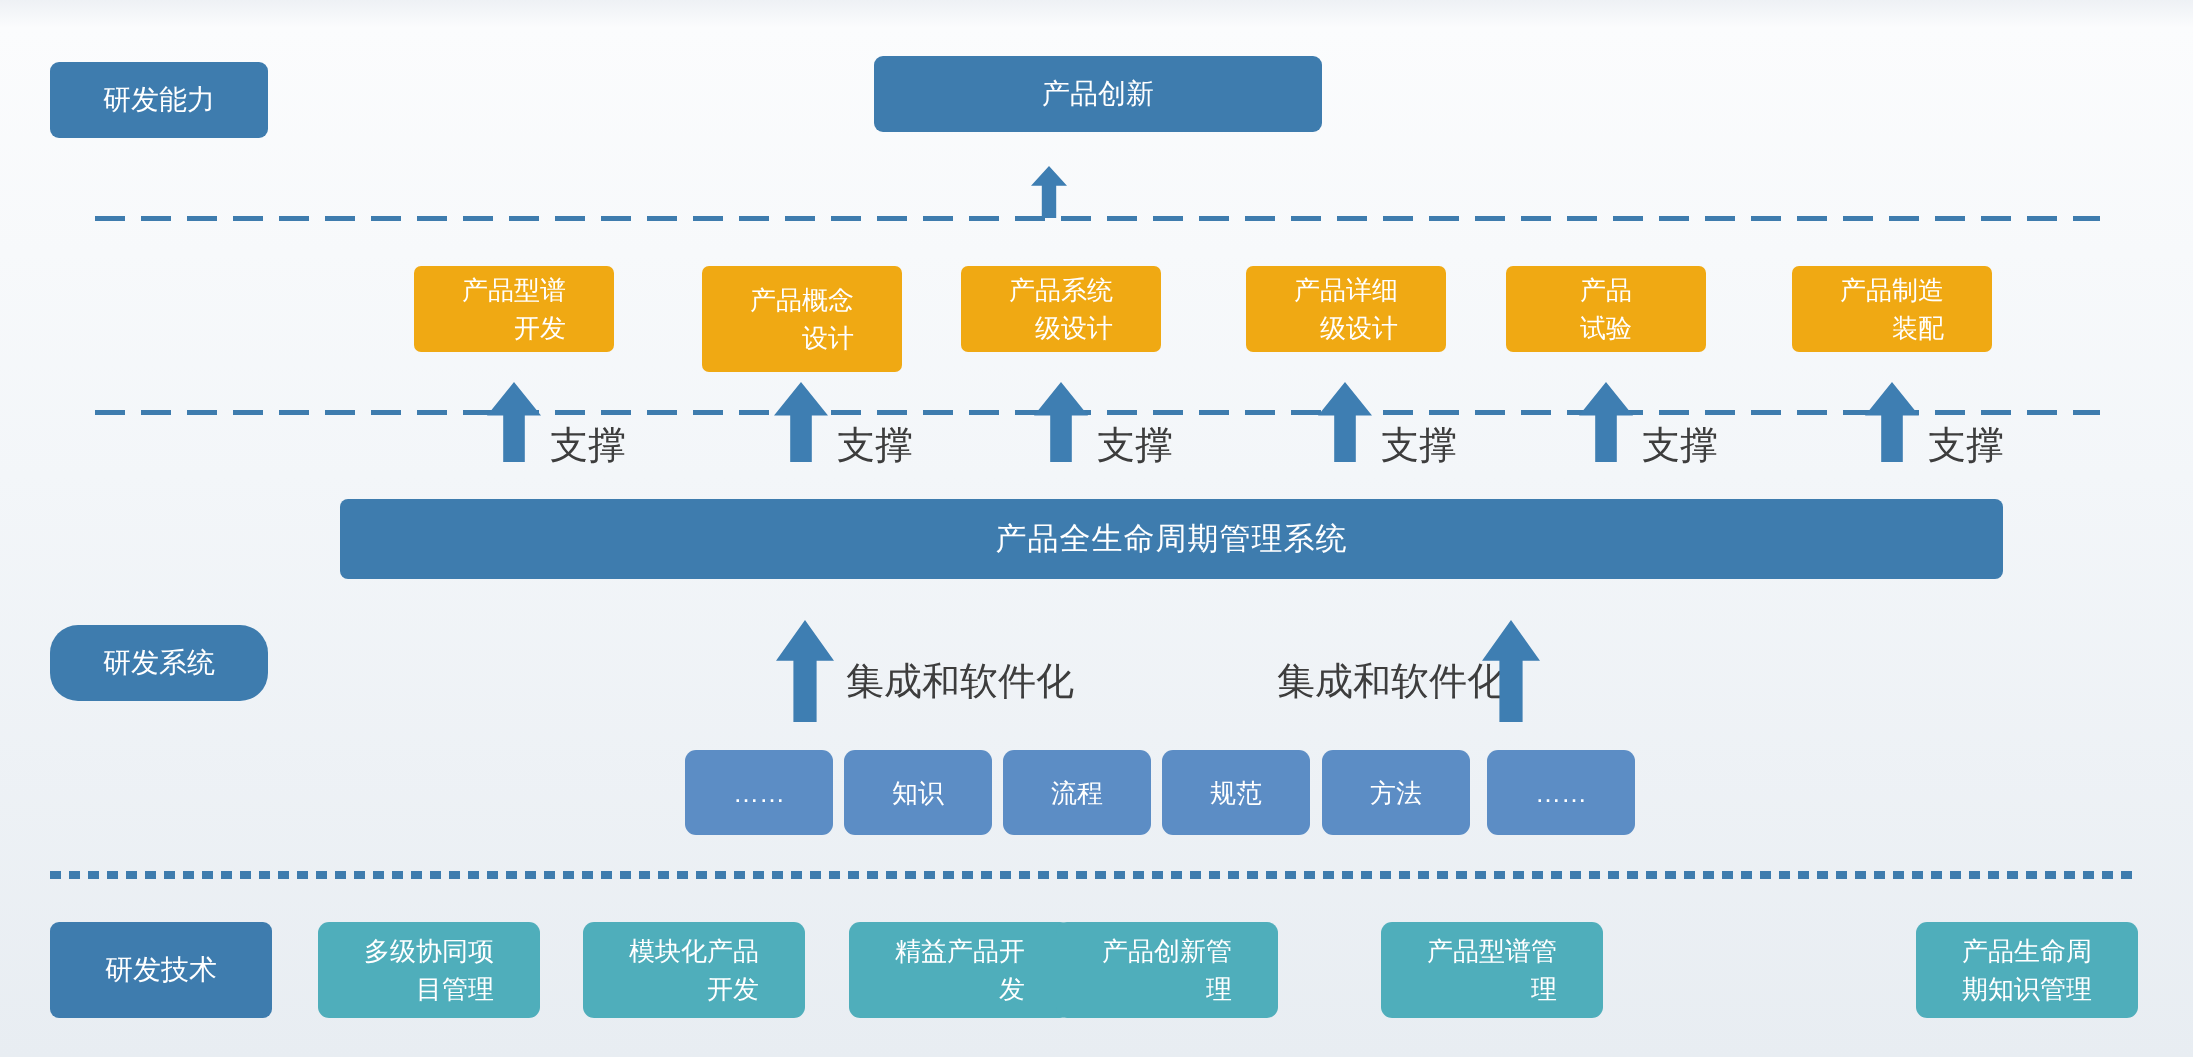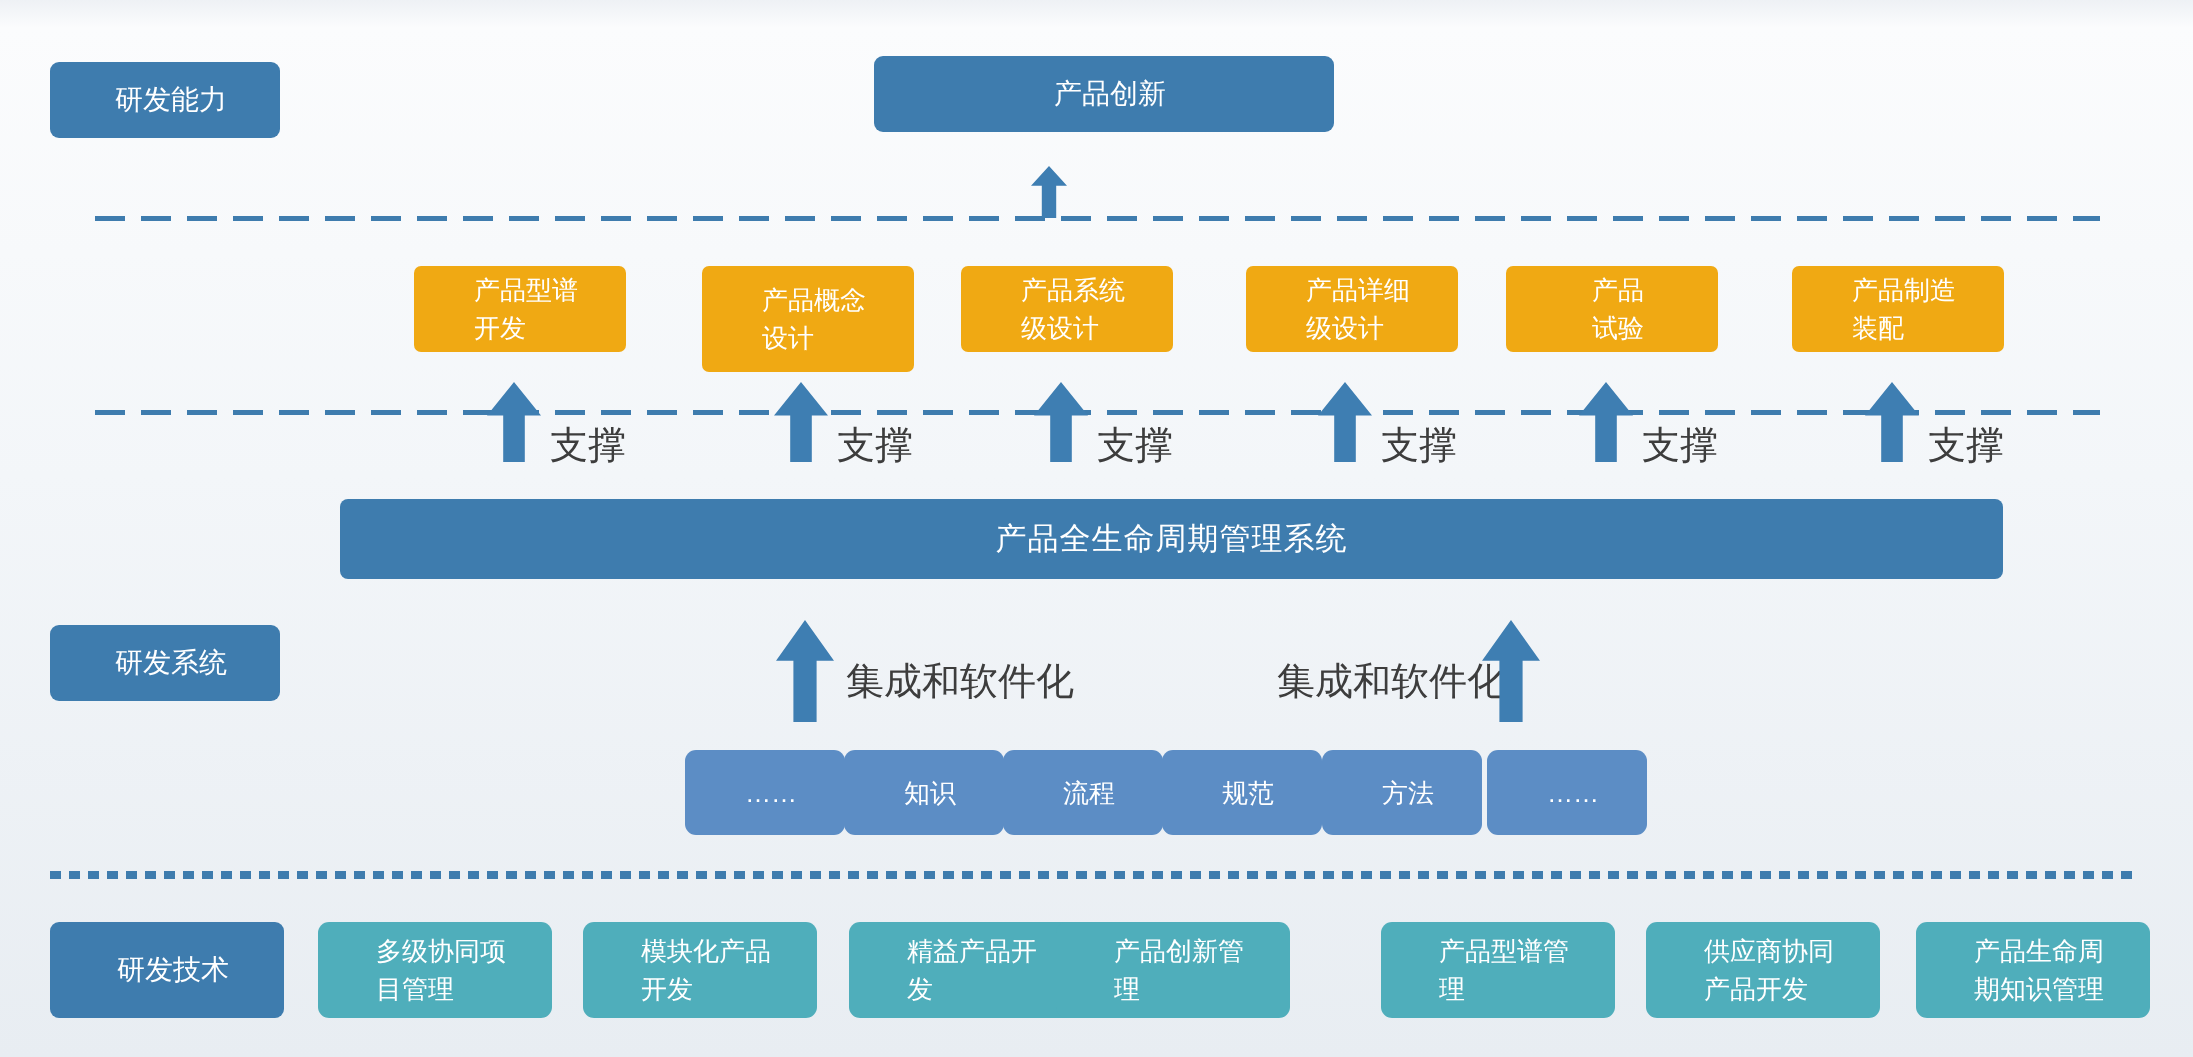--- a/index.html
+++ b/index.html
@@ -6,23 +6,22 @@
   .canvas{
     position:relative;
     width:2193px;height:1057px;
     background:linear-gradient(180deg,#eef1f5 0,#fbfcfd 28px,#f3f6f9 45%,#e8edf2 100%);
     font-family:"Liberation Sans","DejaVu Sans",sans-serif;
     overflow:hidden;
   }
   .box{
     position:absolute;
     display:flex;align-items:center;justify-content:center;
-    color:#ffffff;text-align:left;white-space:pre-line;
+    color:#ffffff;text-align:right;white-space:pre-line;
     border-radius:9px;
-    padding-left:12px;
   }
   .steel{background:#3E7CAE;}
   .orange{background:#F0A913;border-radius:7px;}
   .lightblue{background:#5C8DC5;border-radius:11px;}
   .teal{background:#4FAEBB;border-radius:11px;}
   .f28{font-size:28px;}
   .f26{font-size:26px;line-height:38px;}
   .bar{
     position:absolute;left:340px;top:499px;width:1663px;height:80px;
     background:#3E7CAE;border-radius:8px;
@@ -112,21 +111,21 @@
 
   <div class="arrow" style="left:1865px;top:382px;width:54px;height:80px;">
     <svg viewBox="0 0 60 100" preserveAspectRatio="none">
         <polygon points="30,0 60,42 42,42 42,100 18,100 18,42 0,42" fill="#3E7EB2"></polygon>
       </svg>
   </div>
   <div class="annot" style="left:1928px;top:420px;">支撑</div>
 
   <div class="bar">产品全生命周期管理系统</div>
 
-  <div class="box steel f28" style="left:50px;top:625px;width:218px;height:76px;">研发系统</div>
+  <div class="box steel f28" style="left:50px;top:625px;width:218px;height:76px;border-radius:28px;">研发系统</div>
 
   <div class="arrow" style="left:776px;top:620px;width:58px;height:102px;">
     <svg viewBox="0 0 60 100" preserveAspectRatio="none">
         <polygon points="30,0 60,40 42,40 42,100 18,100 18,40 0,40" fill="#3E7EB2"></polygon>
       </svg>
   </div>
   <div class="annot" style="left:846px;top:656px;">集成和软件化</div>
 
   <div class="annot" style="left:1277px;top:656px;">集成和软件化</div>
   <div class="arrow" style="left:1482px;top:620px;width:58px;height:102px;">
@@ -149,18 +148,16 @@
   <div class="box teal f26" style="left:318px;top:922px;width:222px;height:96px;">多级协同项
 目管理</div>
   <div class="box teal f26" style="left:583px;top:922px;width:222px;height:96px;">模块化产品
 开发</div>
   <div class="box teal f26" style="left:849px;top:922px;width:222px;height:96px;">精益产品开
 发</div>
   <div class="box teal f26" style="left:1056px;top:922px;width:222px;height:96px;">产品创新管
 理</div>
   <div class="box teal f26" style="left:1381px;top:922px;width:222px;height:96px;">产品型谱管
 理</div>
-  <div class="box teal f26" style="left:1646px;top:922px;width:222px;height:96px;">供应商协同
-产品开发</div>
   <div class="box teal f26" style="left:1916px;top:922px;width:222px;height:96px;">产品生命周
 期知识管理</div>
 
 </div>
 
 </body></html>

